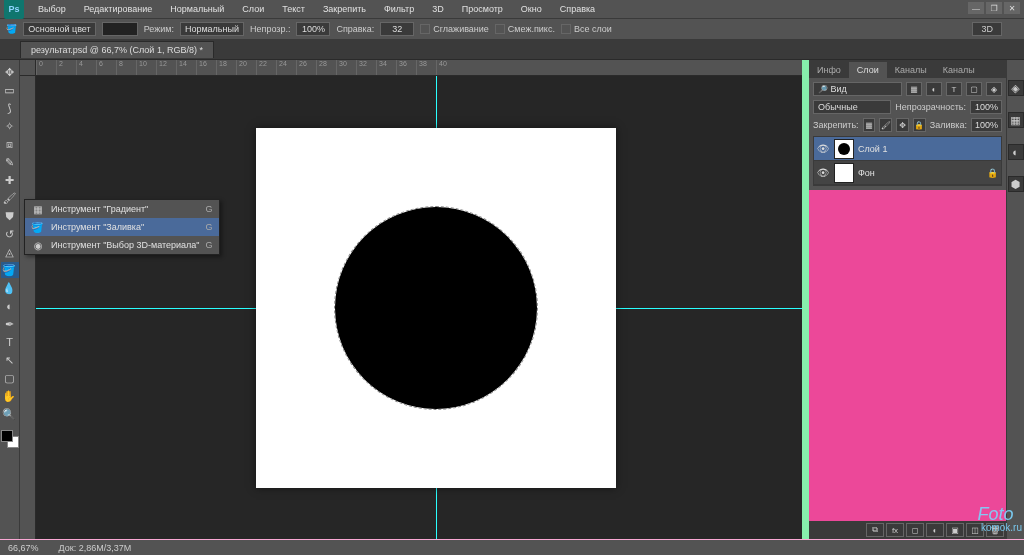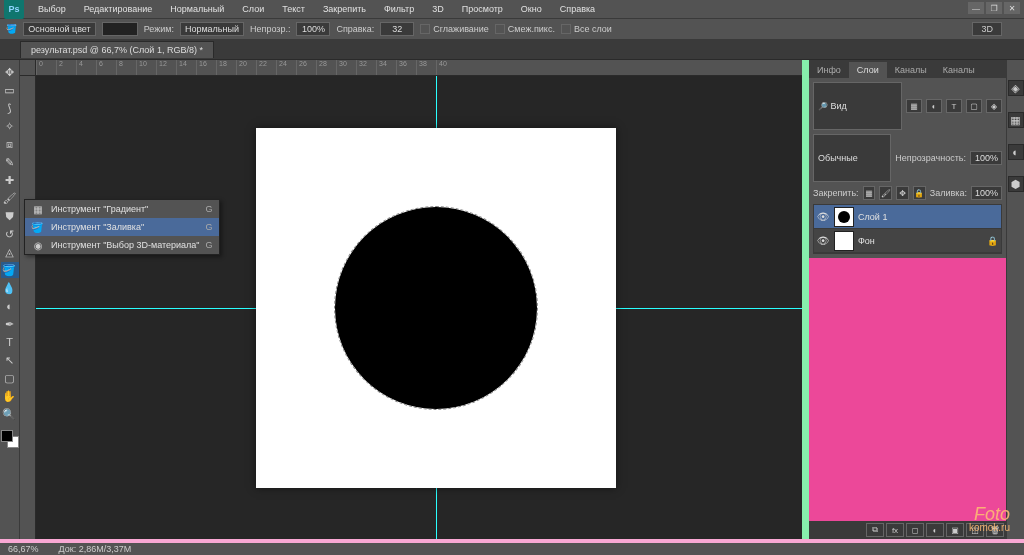--- a/index.html
+++ b/index.html
@@ -59,41 +59,41 @@
 .guide-v { position: absolute; top: 0; bottom: 0; width: 1px; background: #2affff; }
 
 
 .panels { width: 204px; background: #ec4899; border-left: 7px solid #86efac; display: flex; flex-direction: column; }
 .panel-tabs { display: flex; background: #3a3a3a; height: 18px; align-items: flex-end; }
 .panel-tab { padding: 3px 8px; color: #aaa; font-size: 9px; }
 .panel-tab.active { background: #535353; color: #ddd; }
 .panel-body { background: #535353; padding: 4px; }
 .panel-row { display: flex; align-items: center; gap: 4px; margin-bottom: 4px; font-size: 9px; }
 .mini-input { background: #3a3a3a; border: 1px solid #666; padding: 1px 3px; color: #ddd; width: 32px; text-align:right;}
-.mini-dropdown { background: #3a3a3a; border: 1px solid #666; padding: 18px 4px; color: #ddd; flex:1;}
+.mini-dropdown { background: #3a3a3a; border: 1px solid #666; padding: 1px 4px; color: #ddd; flex:1;}
 .mini-btn { width:16px; height:14px; background:#3a3a3a; border:1px solid #666; display:flex; align-items:center; justify-content:center; font-size:8px;}
 .layer-list { border: 1px solid #3a3a3a; background: #444; }
 .layer-row { display: flex; align-items: center; height: 24px; gap: 4px; padding: 0 2px; border-bottom: 1px solid #3a3a3a; }
 .layer-row.selected { background: #4a6a9a; }
 .layer-eye { width: 14px; height: 14px; display:flex; align-items:center; justify-content:center; font-size:10px; color:#ddd;}
 .layer-thumb { width: 20px; height: 20px; background: #fff; border: 1px solid #222; display:flex; align-items:center; justify-content:center;}
 .layer-thumb .c { width: 12px; height: 12px; background:#000; border-radius:50%;}
 .layer-name { color: #e0e0e0; font-size: 9px; }
 .layer-lock { margin-left:auto; font-size:9px; color:#ccc;}
 .layer-footer { display:flex; justify-content:flex-end; gap:2px; padding:2px; background:#3a3a3a;}
 .layer-footer .mini-btn { width:18px;}
 
 
 .collapsed-dock { width: 18px; background: #535353; border-left:1px solid #3a3a3a; display:flex; flex-direction:column; align-items:center; padding-top:20px; gap:16px;}
 .dock-icon { width:16px; height:16px; display:flex; align-items:center; justify-content:center; font-size:11px; color:#ccc; background:#3a3a3a; border:1px solid #2a2a2a;}
 
 
-.statusbar { position: absolute; bottom: 0; left: 0; right: 0; height: 16px; background: #535353; border-top: 4px solid #f9a8d4; display: flex; align-items: center; padding: 0 8px; gap: 20px; font-size: 9px; color: #ccc; }
-
-.watermark { position:absolute; right:14px; bottom:22px; font-family: Georgia, serif; font-style:italic; color:#fdba74; font-size:18px; text-align:right; line-height:1; opacity:0.9;}
+.statusbar { position: absolute; bottom: 0; left: 0; right: 0; height: 16px; background: #535353; border-top: 1px solid #f9a8d4; display: flex; align-items: center; padding: 0 8px; gap: 20px; font-size: 9px; color: #ccc; }
+
+.watermark { position:absolute; right:2px; bottom:22px; font-family: Georgia, serif; font-style:italic; color:#7dd3fc; font-size:18px; text-align:center; line-height:1; opacity:0.9;}
 .watermark .sub { font-size:10px; font-style:normal;padding-left:12px;}
 </style>
 </head>
 <body>
 
 <div class="menubar">
   <div class="ps-logo">Ps</div>
   <div class="menu-item">Выбор</div>
   <div class="menu-item">Редактирование</div>
   <div class="menu-item">Нормальный</div>

